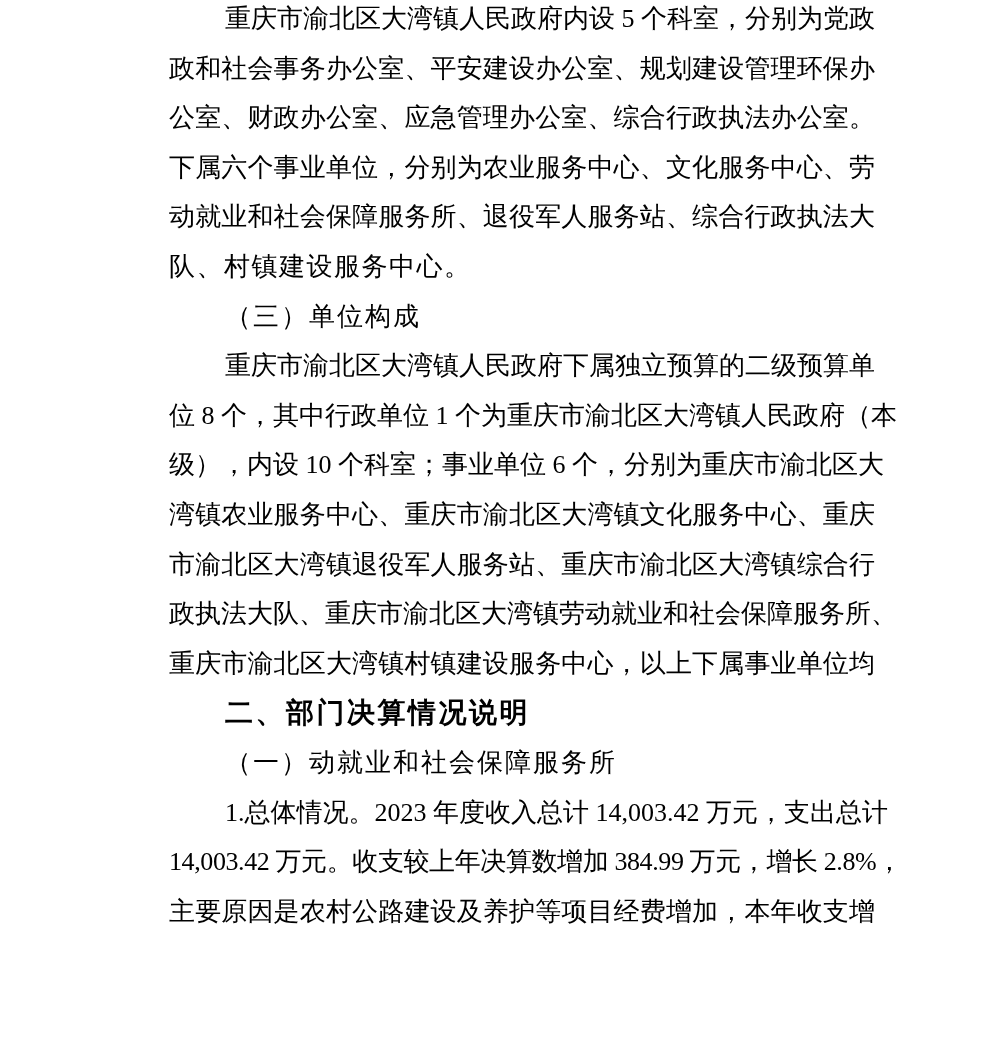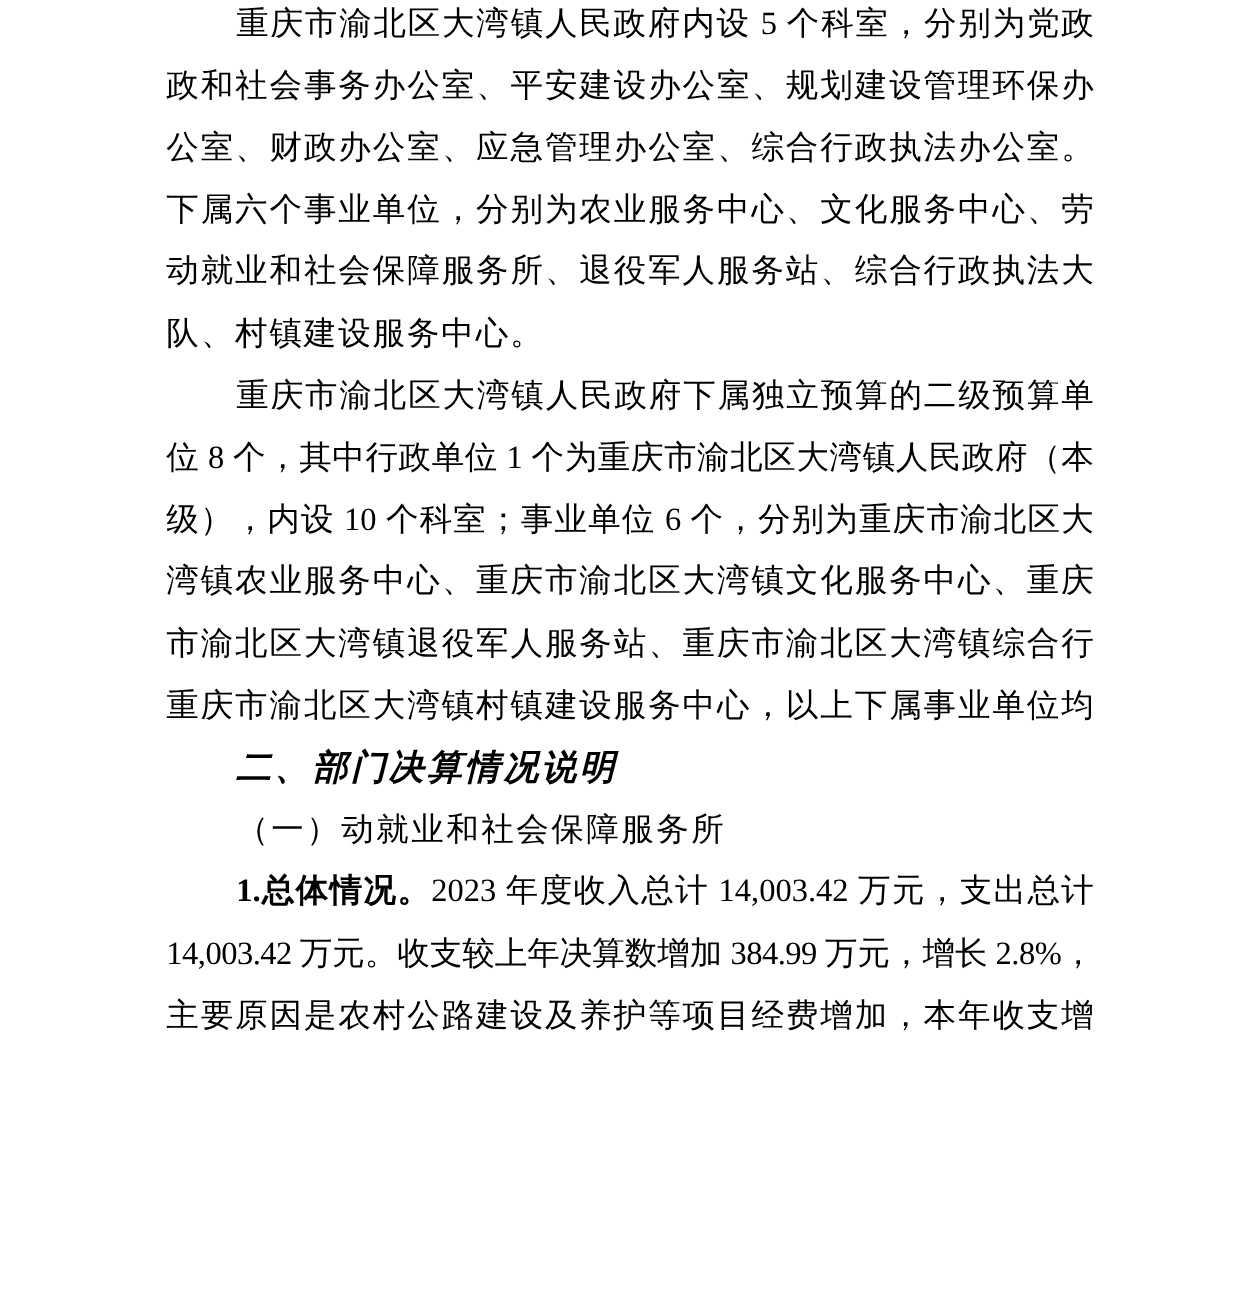--- a/index.html
+++ b/index.html
@@ -26,51 +26,52 @@
   .ln {
     width: 742px;
     height: 49.6px;
     line-height: 49.6px;
     font-size: 26px;
     text-align: justify;
     text-align-last: justify;
     white-space: nowrap;
     overflow: visible;
   }
-  .ln b { font-weight: 700; }
+  .ln b { font-weight: 400; margin-left: 36px; }
   .ind { text-indent: 56px; }
   .end {
     text-align: center;
     text-align-last: left;
     letter-spacing: 1.5px;
   }
   .h1 {
     font-family: "Liberation Sans", "DejaVu Sans", sans-serif;
     font-weight: 700;
     font-size: 28px;
     letter-spacing: 2.5px;
-    font-style: italic;
   }
   .h2 { letter-spacing: 2px; }
   .tight { letter-spacing: -0.4px; }
 </style>
 </head>
 <body>
 
 <div class="page">
   <div class="ln ind"><b></b><span>重庆市渝北区大湾镇人民政府内设 5 个科室，分别为党政</span></div>
   <div class="ln"><b></b><span>政和社会事务办公室、平安建设办公室、规划建设管理环保办</span></div>
   <div class="ln"><b></b><span>公室、财政办公室、应急管理办公室、综合行政执法办公室。</span></div>
   <div class="ln"><b></b><span>下属六个事业单位，分别为农业服务中心、文化服务中心、劳</span></div>
   <div class="ln"><b></b><span>动就业和社会保障服务所、退役军人服务站、综合行政执法大</span></div>
   <div class="ln end"><b></b><span>队、村镇建设服务中心。</span></div>
+  <div class="ln ind end h2"><b></b><span>（三）单位构成</span></div>
   <div class="ln ind"><b></b><span>重庆市渝北区大湾镇人民政府下属独立预算的二级预算单</span></div>
   <div class="ln"><b></b><span>位 8 个，其中行政单位 1 个为重庆市渝北区大湾镇人民政府（本</span></div>
   <div class="ln"><b></b><span>级），内设 10 个科室；事业单位 6 个，分别为重庆市渝北区大</span></div>
   <div class="ln"><b></b><span>湾镇农业服务中心、重庆市渝北区大湾镇文化服务中心、重庆</span></div>
   <div class="ln"><b></b><span>市渝北区大湾镇退役军人服务站、重庆市渝北区大湾镇综合行</span></div>
+  <div class="ln"><b></b><span>政执法大队、重庆市渝北区大湾镇劳动就业和社会保障服务所、</span></div>
   <div class="ln"><b></b><span>重庆市渝北区大湾镇村镇建设服务中心，以上下属事业单位均</span></div>
   <div class="ln ind end h1"><b></b><span>二、部门决算情况说明</span></div>
   <div class="ln ind end h2"><b></b><span>（一）动就业和社会保障服务所</span></div>
   <div class="ln ind"><b>1.总体情况。</b><span>2023 年度收入总计 14,003.42 万元，支出总计</span></div>
   <div class="ln tight"><b></b><span>14,003.42 万元。收支较上年决算数增加 384.99 万元，增长 2.8%，</span></div>
   <div class="ln"><b></b><span>主要原因是农村公路建设及养护等项目经费增加，本年收支增</span></div>
 </div>
 
 </body></html>

